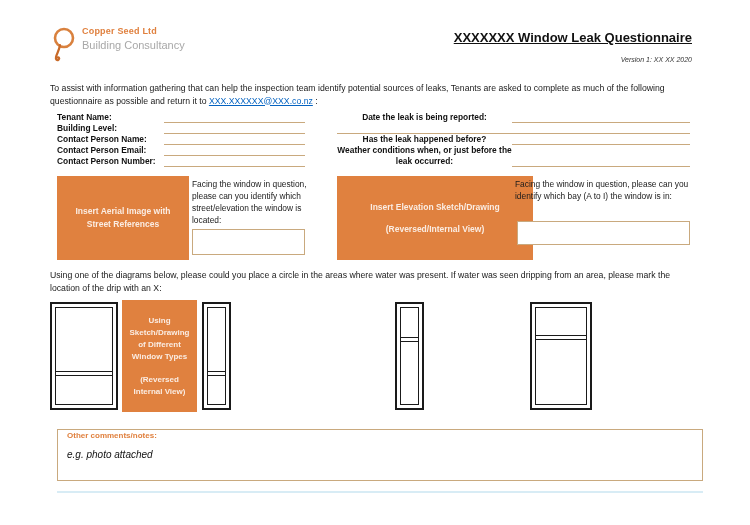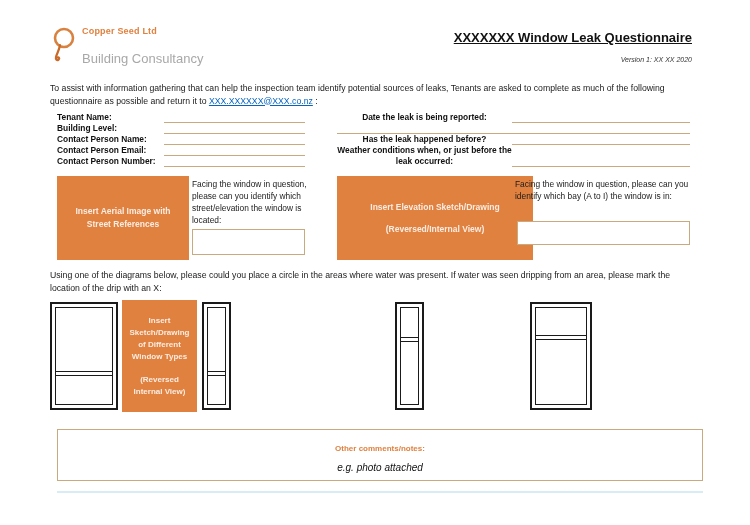--- a/index.html
+++ b/index.html
@@ -2,21 +2,21 @@
 <html><head>
 <meta charset="utf-8">
 <style>
   * { margin:0; padding:0; box-sizing:border-box; }
   body { background:#ffffff; font-family:"Liberation Sans", sans-serif; }
   .page { position:relative; width:750px; height:525px; background:#ffffff; overflow:hidden; }
 
   
   .logo { position:absolute; left:50px; top:26px; display:flex; align-items:flex-start; gap:6px; }
   .logo-text .company { font-size:9px; font-weight:bold; color:#E0813F; letter-spacing:.2px; }
-  .logo-text .tagline { font-size:13px; color:#A8A8A8; margin-top:15px; }
+  .logo-text .tagline { font-size:11px; color:#A8A8A8; margin-top:3px; }
 
   
   .doc-title { position:absolute; top:30px; right:58px; font-size:13px; font-weight:bold; color:#111;
                text-decoration:underline; }
   .doc-version { position:absolute; top:56px; right:58px; font-size:7px; font-style:italic; color:#333; }
 
   
   .intro { position:absolute; left:50px; top:82px; width:648px; font-size:8.7px; line-height:12.5px; color:#1a1a1a; }
   .intro a { color:#0563C1; text-decoration:underline; cursor:pointer; }
 
@@ -56,21 +56,21 @@
   .w1 { left:50px;  width:68px; }
   .w2 { left:202px; width:29px; }
   .w3 { left:395px; width:29px; }
   .w4 { left:530px; width:62px; }
   .d66 { top:66%; }
   .d30 { top:30%; }
   .d28 { top:28%; }
 
   
   .comments { position:absolute; left:57px; top:429px; width:646px; height:52px;
-              border:1px solid #C9A97E; padding:14px 9px;text-align:center; }
+              border:1px solid #C9A97E; padding:1px 9px; }
   .comments .clabel { font-size:8px; font-weight:bold; color:#E0813F; }
   .comments .cexample { margin-top:9px; font-size:10px; font-style:italic; color:#111; }
 
   .footer-rule { position:absolute; left:57px; top:491px; width:646px; height:2px; background:#D8ECF5; }
 </style>
 </head>
 <body>
 
 <div class="page">
 
@@ -148,21 +148,21 @@
 
   <div class="instruction">Using one of the diagrams below, please could you place a circle in the areas where water was present. If water was seen dripping from an area, please mark the location of the drip with an X:</div>
 
   <div class="win w1">
     <div class="win-inner">
       <div class="win-divider d66"></div>
     </div>
   </div>
 
   <div class="obox obox-3">
-    <span>Insert Sketch/Drawing of Different Window Types</span>
+    <span>Using Sketch/Drawing of Different Window Types</span>
     <span>(Reversed Internal View)</span>
   </div>
 
   <div class="win w2">
     <div class="win-inner">
       <div class="win-divider d66"></div>
     </div>
   </div>
 
   <div class="win w3">

